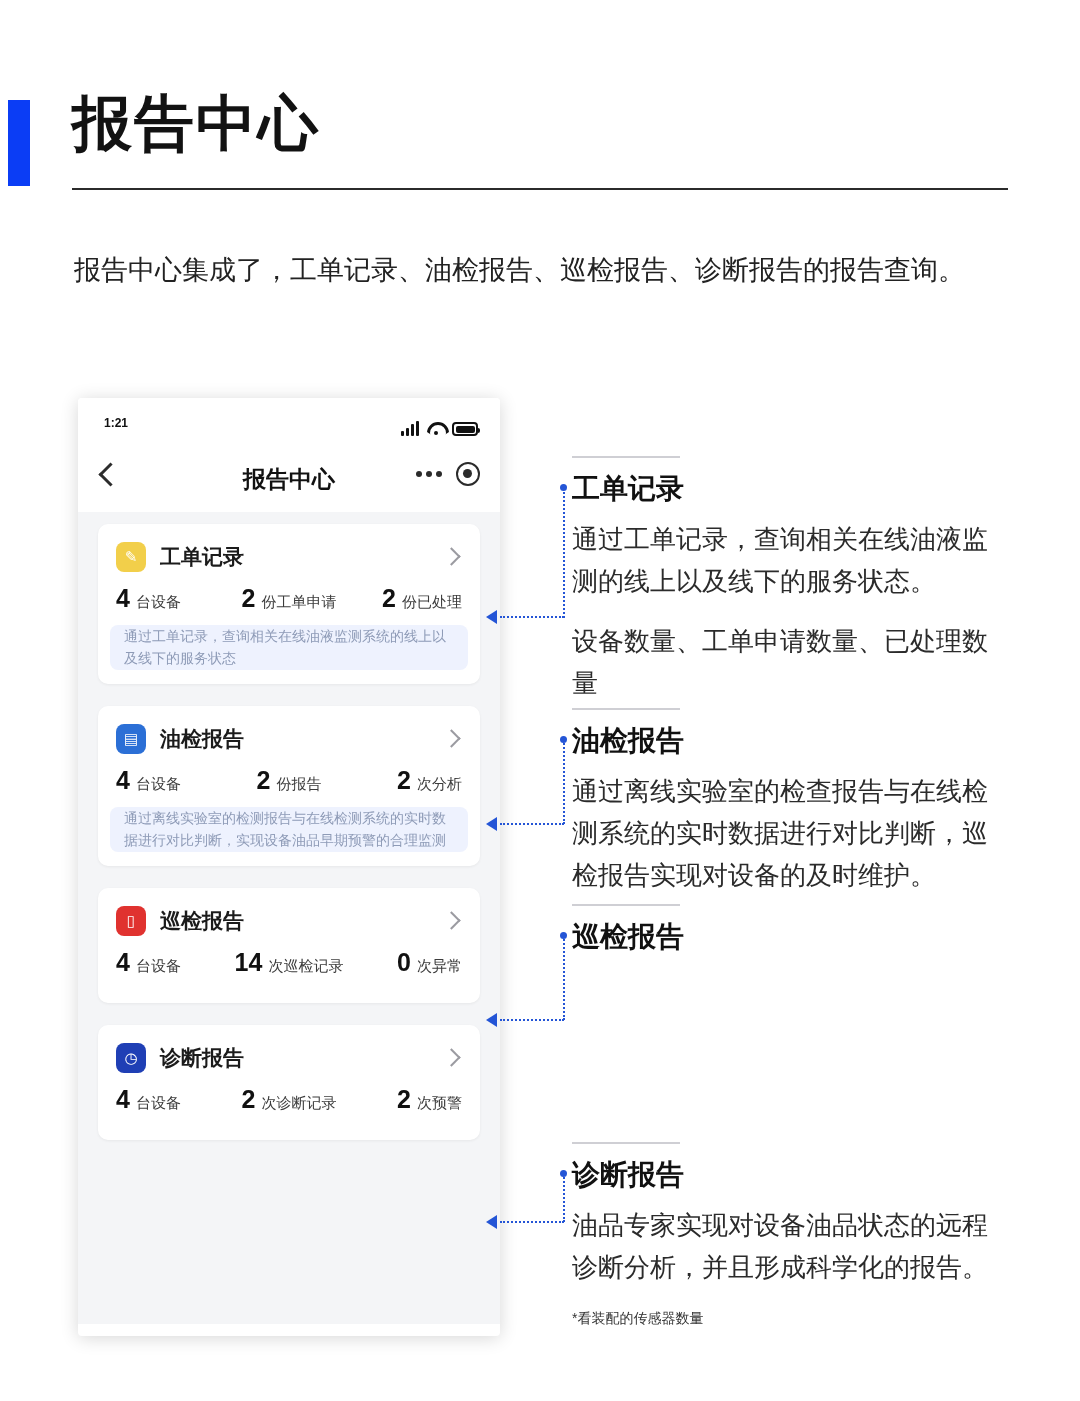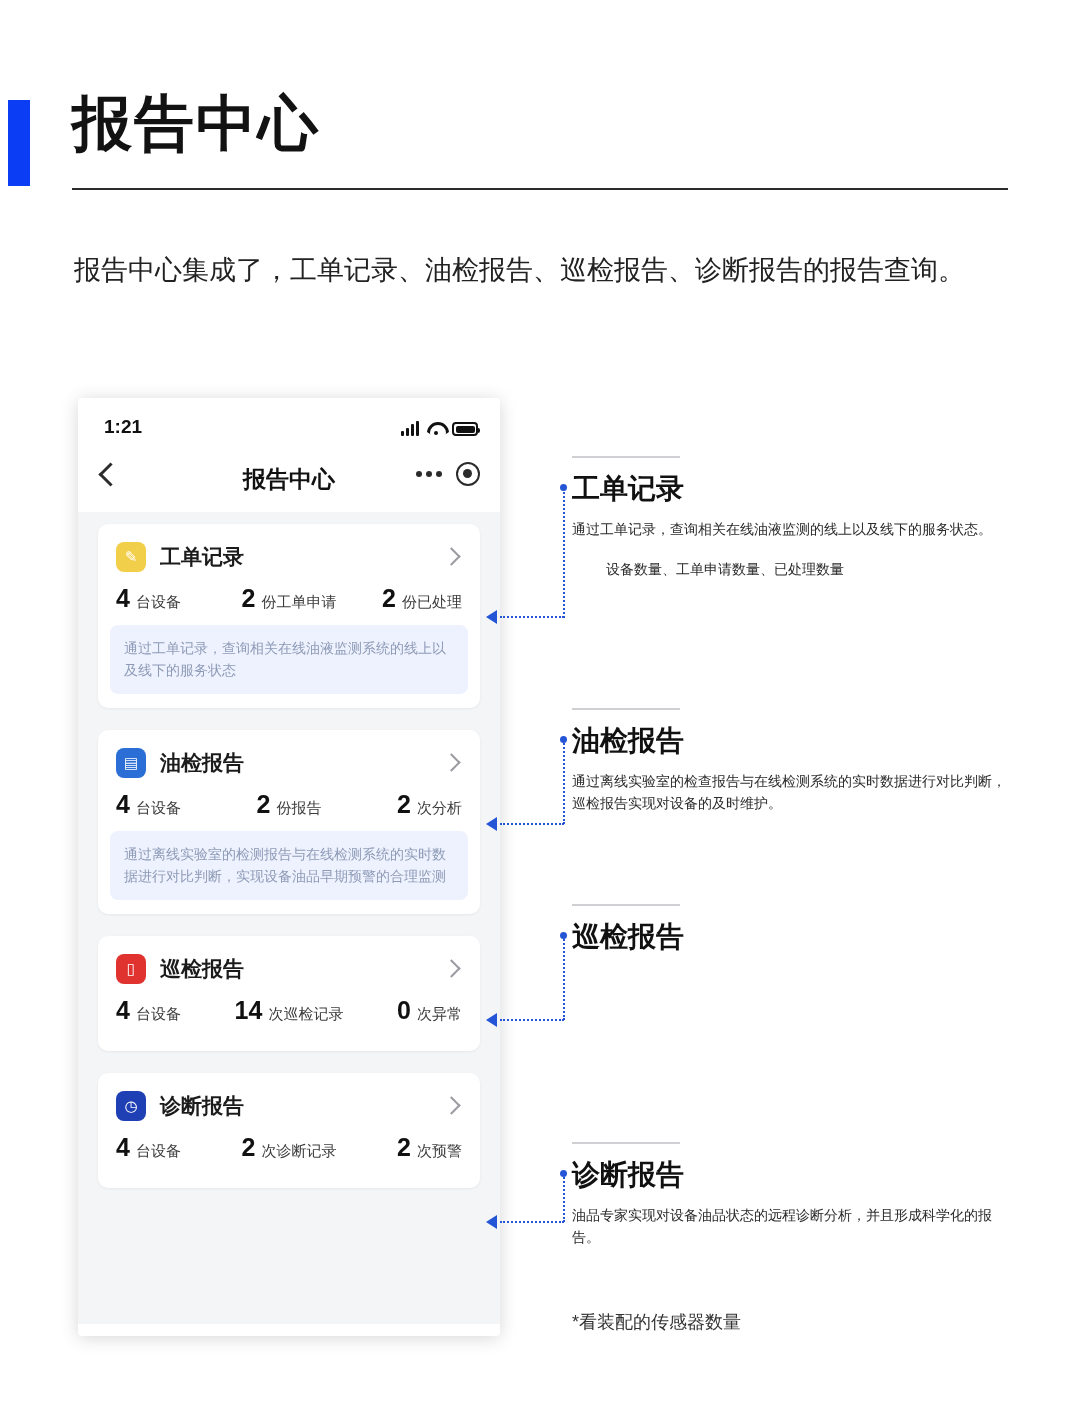--- a/index.html
+++ b/index.html
@@ -74,21 +74,21 @@
   }
   .status-bar {
     position: relative;
     height: 54px;
     background: #fff;
   }
   .status-time {
     position: absolute;
     left: 26px;
     top: 18px;
-    font-size: 19px;
+    font-size: 12px;
     font-weight: bold;
     color: #111;
   }
   .status-icons {
     position: absolute;
     right: 22px;
     top: 16px;
     display: flex;
     align-items: flex-end;
     gap: 7px;
@@ -283,21 +283,21 @@
     margin-right: 6px;
   }
   .stat-label {
     font-size: 15px;
     color: #3c3c3c;
   }
   .card-note {
     margin: 0 12px;
     background: #eef2fe;
     border-radius: 8px;
-    padding: 12px 14px;
+    padding: 0 14px;
     font-size: 14px;
     line-height: 1.6;
     color: #8e9bb7;
   }
 
   
   .ann {
     position: absolute;
     left: 572px;
     width: 440px;
@@ -309,32 +309,32 @@
     margin-bottom: 14px;
   }
   .ann-title {
     font-size: 28px;
     font-weight: bold;
     color: #111;
     margin: 0 0 12px 0;
     line-height: 1.2;
   }
   .ann-text {
-    font-size: 14px;
+    font-size: 26px;
     line-height: 1.62;
     color: #2b2b2b;
     margin: 0;
   }
-  .ann-text + .ann-text { margin-top: 18px; margin-left: 34px; }
+  .ann-text + .ann-text { margin-top: 18px; }
 
   .footnote {
     position: absolute;
     left: 572px;
     top: 1310px;
-    font-size: 18px;
+    font-size: 14px;
     color: #333;
   }
 
   
   .conn {
     position: absolute;
     border-color: #2455d6;
   }
   .conn-v {
     border-left: 2px dotted #2455d6;

